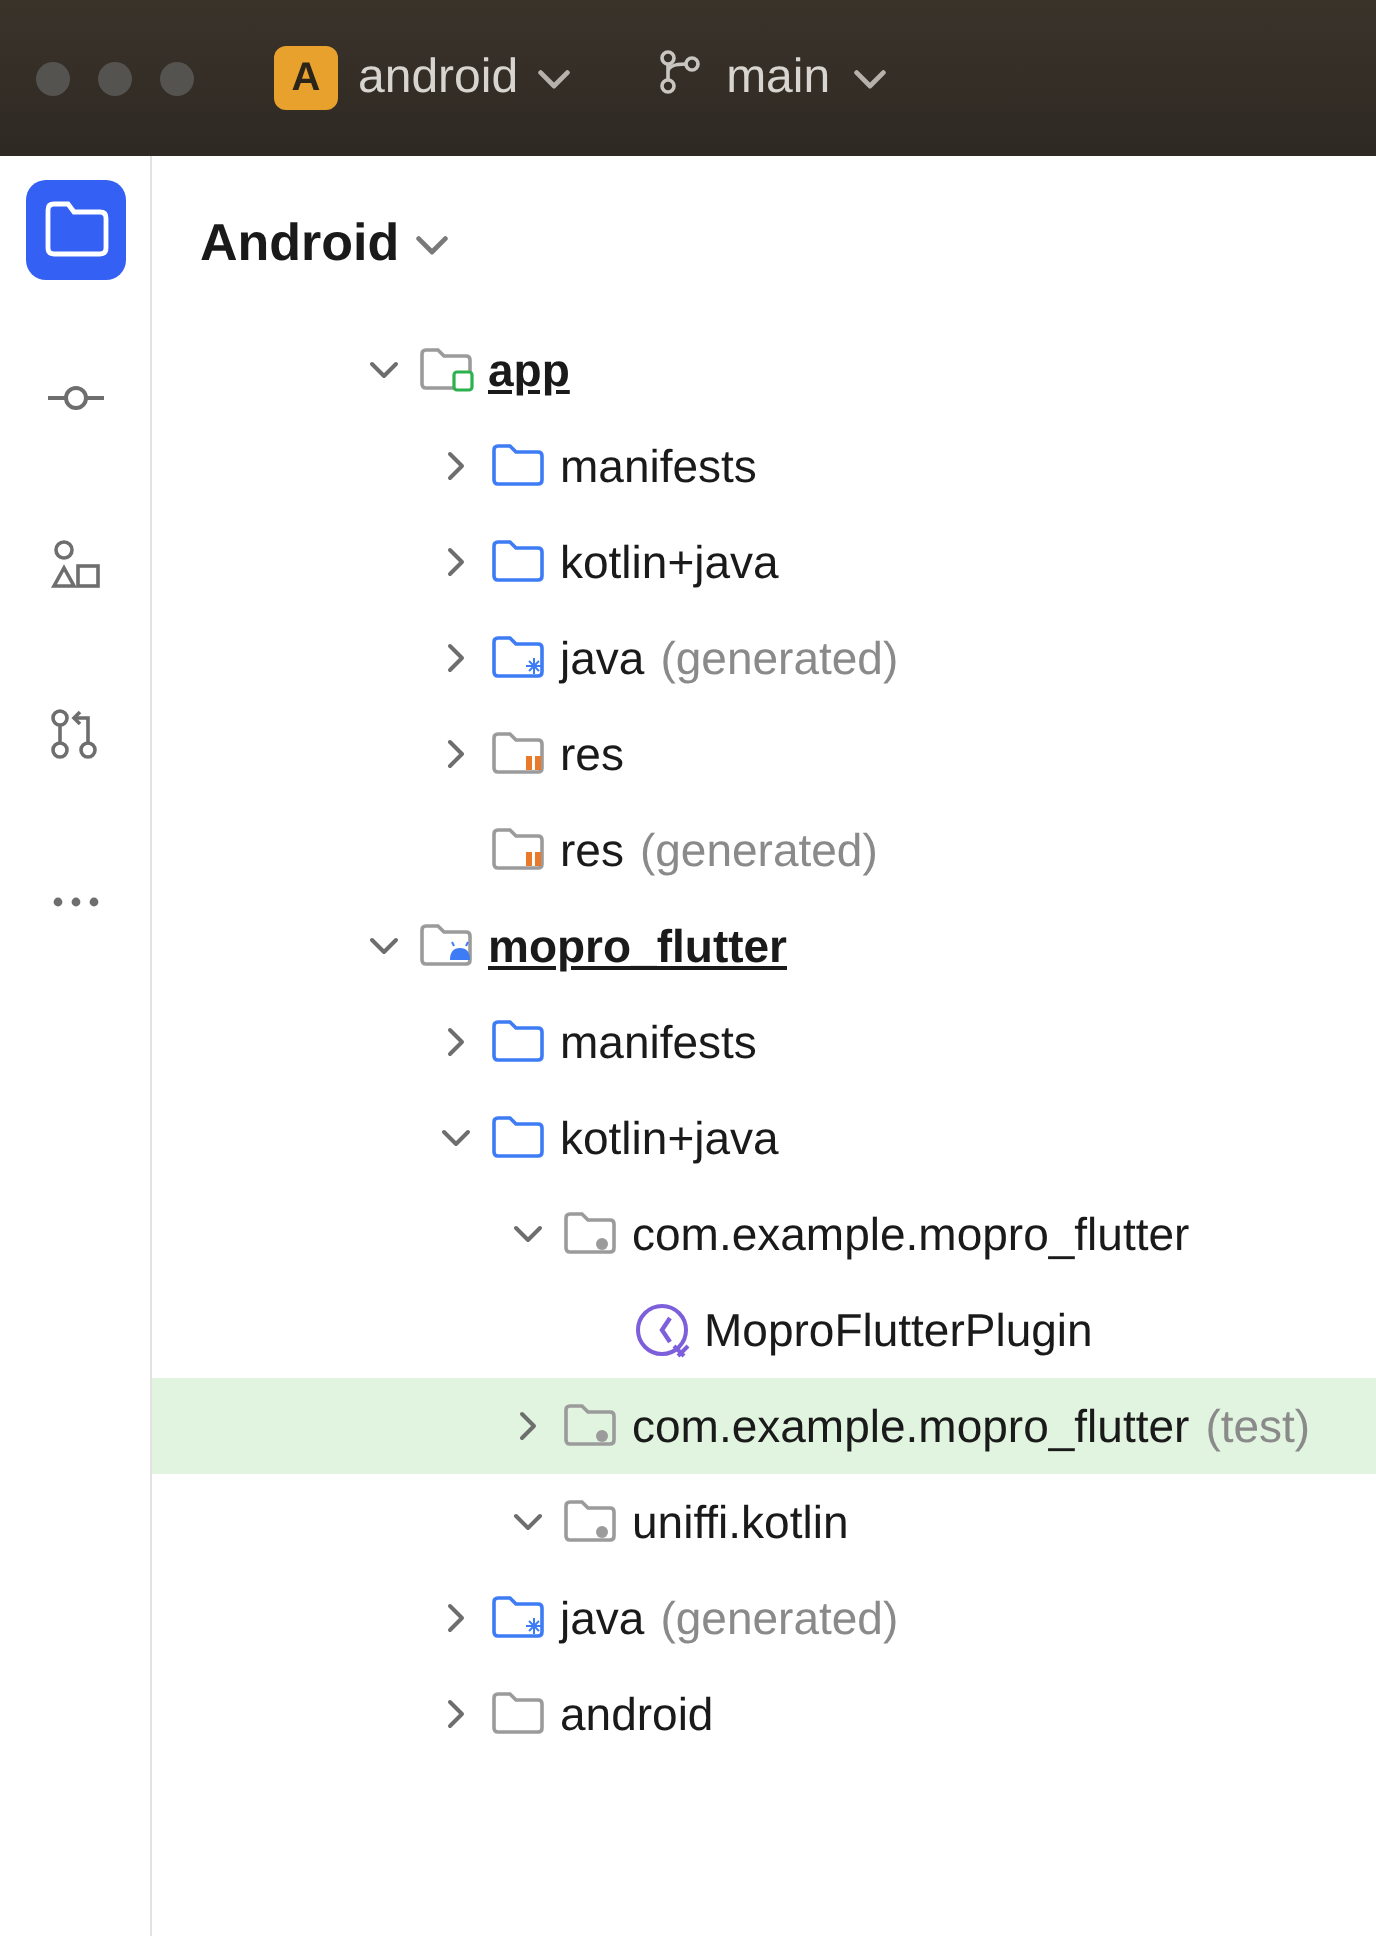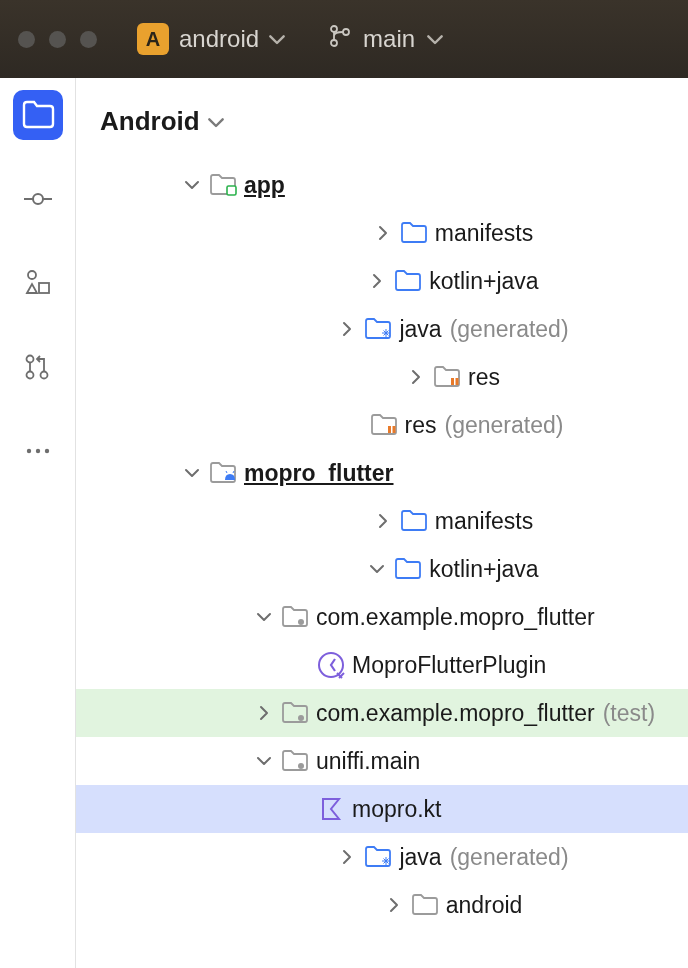--- a/index.html
+++ b/index.html
@@ -83,21 +83,21 @@
 .chevron.blank { visibility: hidden; }
 .icon-slot {
   width: 30px; height: 30px; margin: 0 6px 0 4px;
   display: flex; align-items: center; justify-content: center;
   flex-shrink: 0;
 }
 .label { white-space: nowrap; }
 .label.bold { font-weight: 700; text-decoration: underline; }
 .suffix { color: #8a8a8a; margin-left: 8px; }
 .ind0 { padding-left: 104px; }
-.ind1 { padding-left: 140px; justify-content: center; }
+.ind1 { padding-left: 140px; }
 .ind2 { padding-left: 176px; }
 .ind3 { padding-left: 212px; }
 </style>
 </head>
 <body>
 
 <svg width="0" height="0" style="position:absolute">
 <defs>
   <g id="chev-down">
         <path d="M2 5 L8 11 L14 5" stroke="currentColor" stroke-width="2" fill="none" stroke-linecap="round" stroke-linejoin="round"></path>
@@ -436,34 +436,23 @@
             <svg width="16" height="16" viewBox="0 0 16 16">
               <use href="#chev-down"></use>
             </svg>
           </span>
         <span class="icon-slot">
             <svg width="28" height="28" viewBox="0 0 28 28">
               <use href="#folder-gray"></use>
               <circle cx="20" cy="19" r="3" fill="#9b9b9b"></circle>
             </svg>
           </span>
-        <span class="label">uniffi.main</span>
-      </div>
-
-      <div class="row ind3 highlight-blue">
-        <span class="chevron blank">
-            <svg width="16" height="16"></svg>
-          </span>
-        <span class="icon-slot">
-            <svg width="28" height="28" viewBox="0 0 28 28">
-              <path d="M6 4 L22 4 L14 14 L22 24 L6 24 Z" fill="none" stroke="#7d5fdc" stroke-width="2"></path>
-            </svg>
-          </span>
-        <span class="label">mopro.kt</span>
-      </div>
+        <span class="label">uniffi.kotlin</span>
+      </div>
+
 
       <div class="row ind1">
         <span class="chevron">
             <svg width="16" height="16" viewBox="0 0 16 16">
               <use href="#chev-right"></use>
             </svg>
           </span>
         <span class="icon-slot">
             <svg width="28" height="28" viewBox="0 0 28 28">
               <use href="#folder-gen"></use>

